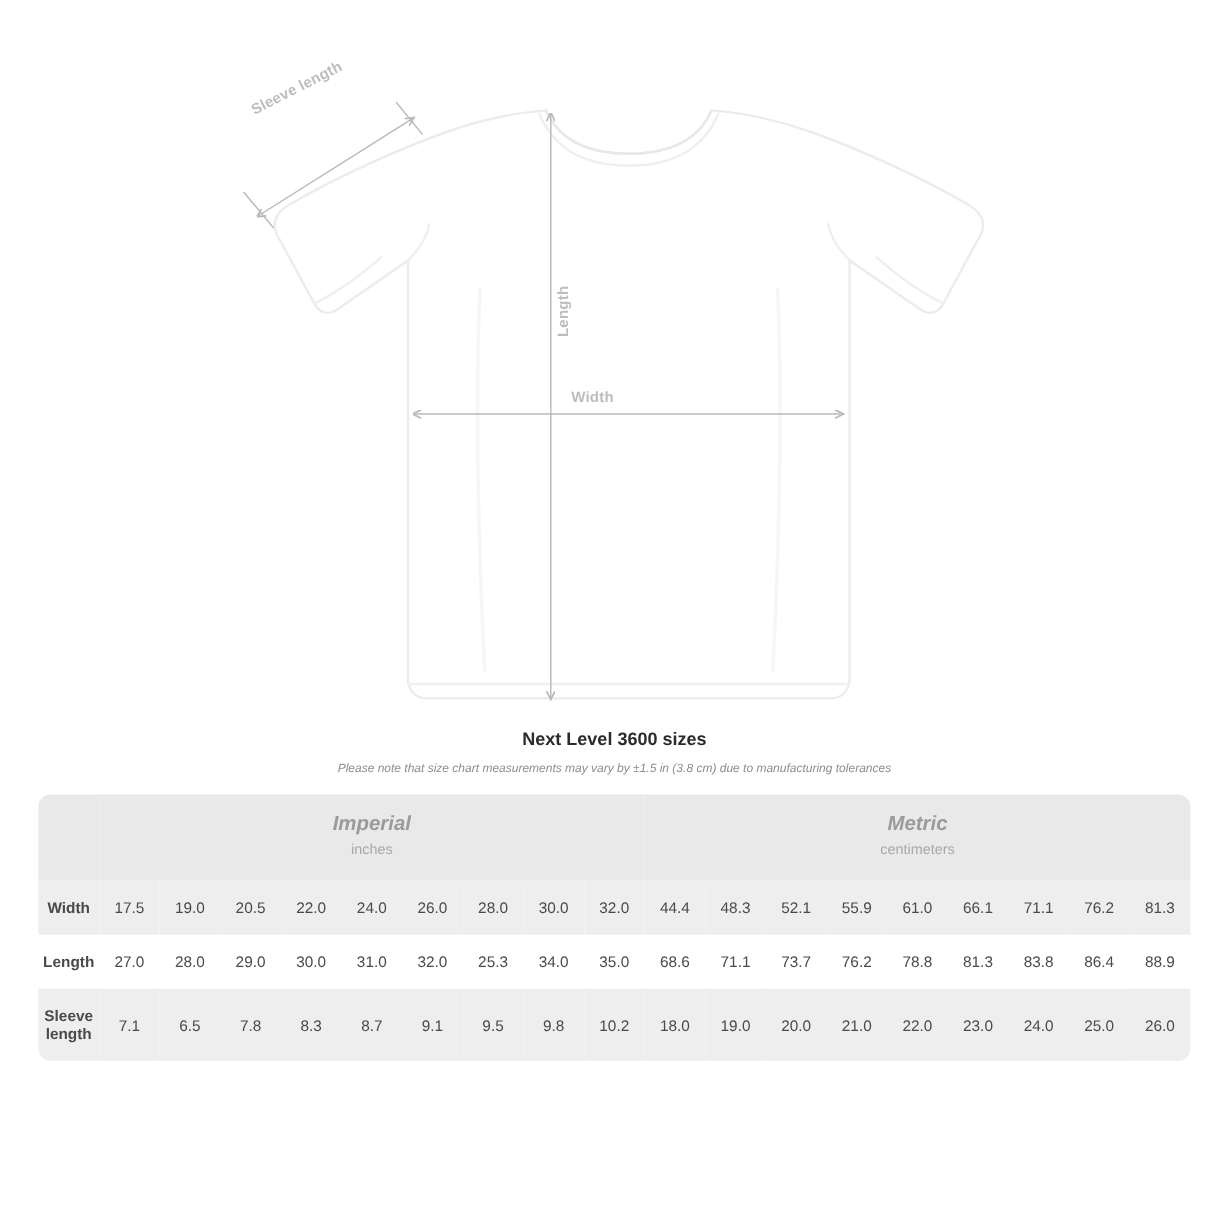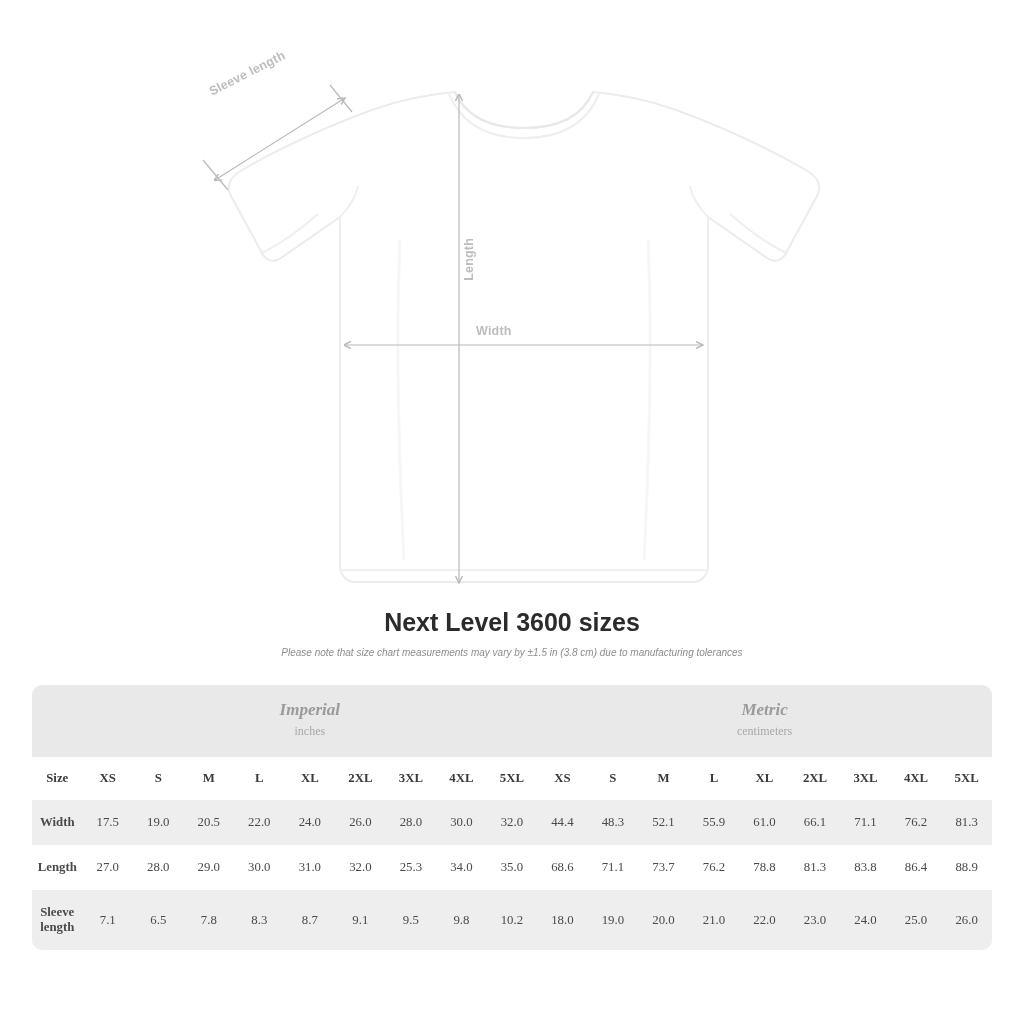--- a/index.html
+++ b/index.html
@@ -53,37 +53,36 @@
     left: 476px;
     top: 324px;
   }
 
   
   .title-block {
     text-align: center;
     margin-top: 8px;
   }
   .chart-title {
-    font-size: 25px;
+    font-size: 15px;
     font-weight: bold;
     color: #2b2b2b;
     margin: 0 0 10px 0;
   }
   .chart-note {
     font-size: 10px;
     font-style: italic;
     color: #8d8d8d;
     margin: 0;
   }
 
   
   .table-wrap {
-    margin: 27px 32px 0 32px;
+    margin: 16px 32px 0 32px;
     position: relative;
-    font-family: Liberation Serif, serif;
   }
   table.size-table {
     border-collapse: collapse;
     width: 960px;
     table-layout: fixed;
   }
   table.size-table tr.unit-row > th {
     background: #e9e9e9;
     padding: 14px 0 16px 0;
     font-weight: normal;
@@ -231,41 +230,20 @@
         <th colspan="9">
           <span class="unit-name">Imperial</span>
           <span class="unit-sub">inches</span>
         </th>
         <th colspan="9">
           <span class="unit-name">Metric</span>
           <span class="unit-sub">centimeters</span>
         </th>
       </tr>
 
-      <tr class="head-row plain">
-        <th class="row-head">Size</th>
-        <th class="cell">XS</th>
-        <th class="cell">S</th>
-        <th class="cell">M</th>
-        <th class="cell">L</th>
-        <th class="cell">XL</th>
-        <th class="cell">2XL</th>
-        <th class="cell">3XL</th>
-        <th class="cell">4XL</th>
-        <th class="cell">5XL</th>
-        <th class="cell">XS</th>
-        <th class="cell">S</th>
-        <th class="cell">M</th>
-        <th class="cell">L</th>
-        <th class="cell">XL</th>
-        <th class="cell">2XL</th>
-        <th class="cell">3XL</th>
-        <th class="cell">4XL</th>
-        <th class="cell">5XL</th>
-      </tr>
 
       <tr class="data-row shaded">
         <td class="row-head">Width</td>
         <td class="cell">17.5</td>
         <td class="cell">19.0</td>
         <td class="cell">20.5</td>
         <td class="cell">22.0</td>
         <td class="cell">24.0</td>
         <td class="cell">26.0</td>
         <td class="cell">28.0</td>

